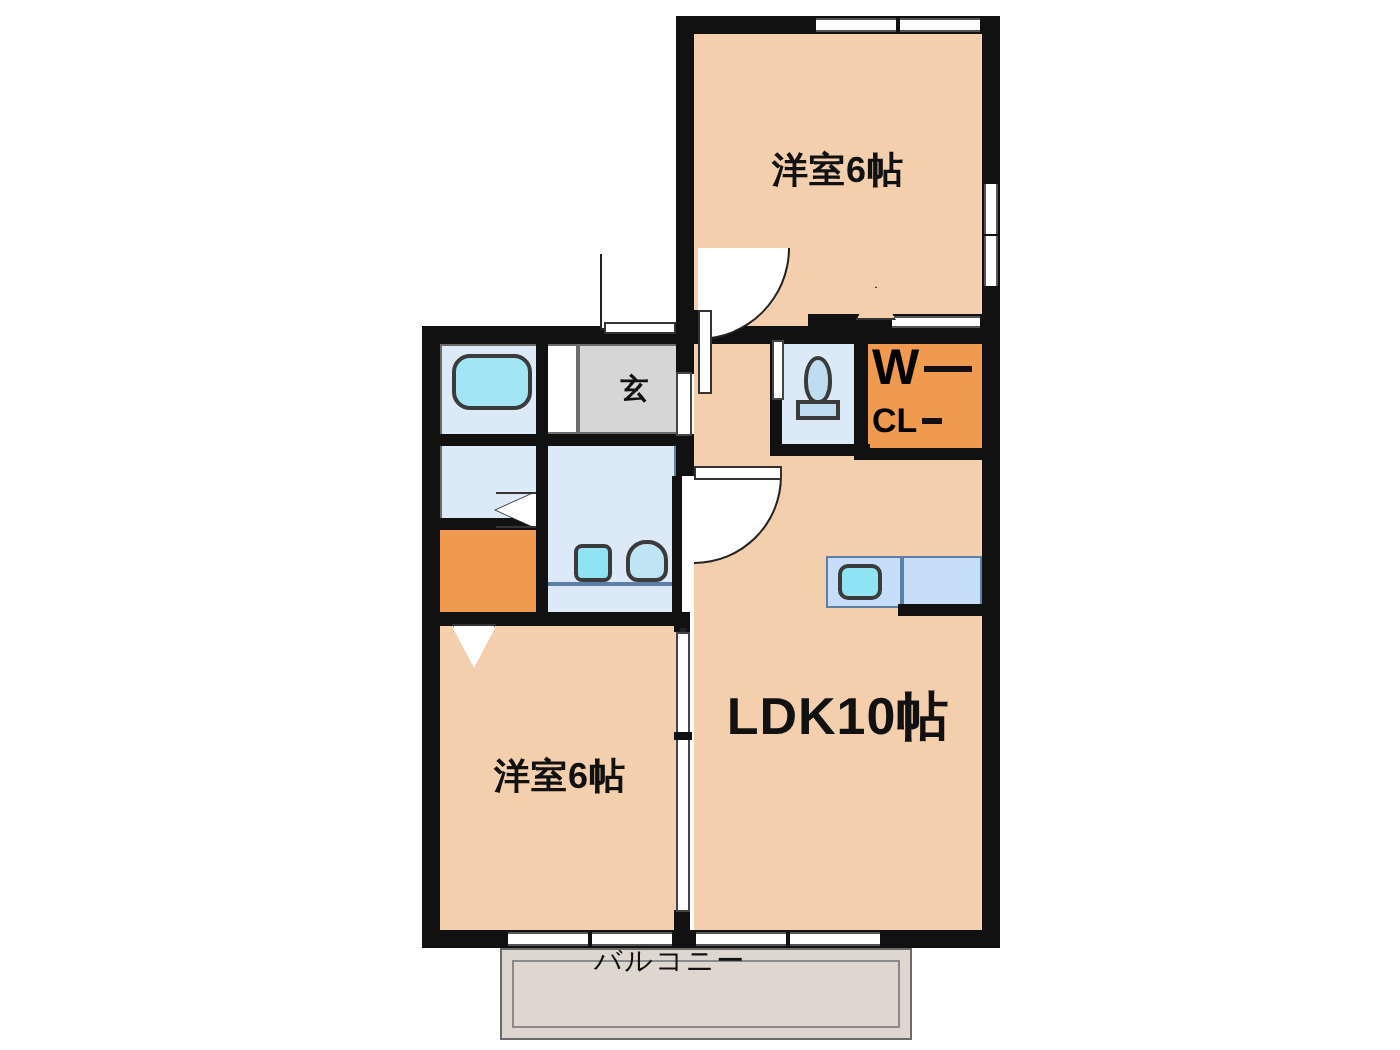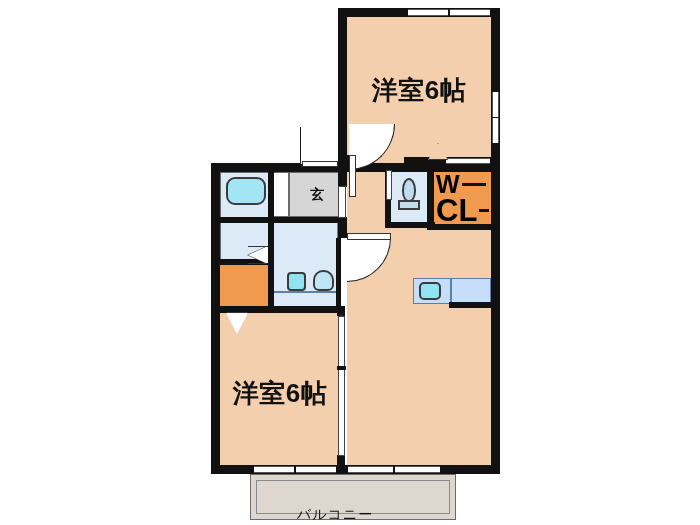--- a/index.html
+++ b/index.html
@@ -38,21 +38,21 @@
 
   
   .lbl {
     position: absolute;
     color: #111111;
     font-weight: bold;
     white-space: nowrap;
     letter-spacing: 0.5px;
     text-align: center;
   }
-  .lbl-room   { font-size: 26px; }
+  .lbl-room   { font-size: 18px; }
   .lbl-ldk    { font-size: 26px; }
   .lbl-closet { font-size: 23px; }
   .lbl-wcl    { font-size: 25px; line-height: 25px; }
   .lbl-genkan { font-size: 14px; }
   .lbl-balc   { font-size: 14px; font-weight: normal; letter-spacing: 1px; }
 
   
   .win-h { background: #ffffff; border-top: 1.5px solid #555; border-bottom: 1.5px solid #555; }
   .win-v { background: #ffffff; border-left: 1.5px solid #555; border-right: 1.5px solid #555; }
 
@@ -107,21 +107,21 @@
   }
   .wcl-bar { background: #111111; height: 3px; }
 </style>
 </head>
 <body>
 
 <div id="plan">
 
   <div class="abs balcony ol-thin" style="left:250px; top:474px; width:206px; height:46px;"></div>
   <div class="abs ol-thin" style="left:256px; top:480px; width:194px; height:34px; border:1px solid #8a8a8a; background:transparent;"></div>
-  <div class="lbl lbl-balc" style="left:250px; top:506px; width:170px;">バルコニー</div>
+  <div class="lbl lbl-balc" style="left:250px; top:472px; width:170px;">バルコニー</div>
 
   <div class="abs wall" style="left:338px; top:8px; width:162px; height:9px;"></div>
   <div class="abs wall" style="left:338px; top:8px; width:9px; height:156px;"></div>
   <div class="abs wall" style="left:491px; top:8px; width:9px; height:156px;"></div>
 
   <div class="abs wall" style="left:211px; top:163px; width:289px; height:9px;"></div>
 
   <div class="abs wall" style="left:211px; top:163px; width:9px; height:311px;"></div>
 
   <div class="abs wall" style="left:491px; top:163px; width:9px; height:311px;"></div>
@@ -248,28 +248,29 @@
               border-left:10px solid transparent; border-right:10px solid transparent;
               border-bottom:17px solid #f4cfad;"></div>
   <div class="abs" style="left:428px; top:143px; width:20px; height:17px; background:transparent;
               clip-path: polygon(50% 0, 100% 100%, 0 100%);
               border:1px solid #333;"></div>
 
   <div class="lbl lbl-room" style="left:347px; top:73px; width:144px;">洋室6帖</div>
 
   <div class="lbl lbl-room" style="left:220px; top:376px; width:120px;">洋室6帖</div>
 
+  <div class="lbl lbl-ldk" style="left:347px; top:341px; width:144px;">LDK10帖</div>
 
   <div class="abs" style="left:434px; top:170px; width:60px; height:58px;">
     <div style="position:absolute; left:2px; top:2px; display:flex; align-items:center;">
       <span class="lbl-wcl" style="font-weight:bold; font-size:25px;">W</span>
       <span class="wcl-bar" style="display:inline-block; width:24px; margin-left:2px;"></span>
     </div>
     <div style="position:absolute; left:2px; top:28px; display:flex; align-items:center;">
-      <span class="lbl-wcl" style="font-weight:bold; font-size:31px;">CL</span>
+      <span class="lbl-wcl" style="font-weight:bold; font-size:17px;">CL</span>
       <span class="wcl-bar" style="display:inline-block; width:10px; margin-left:2px;"></span>
     </div>
   </div>
 
 
   <div class="lbl lbl-genkan" style="left:289px; top:186px; width:57px;">玄</div>
 
 </div>
 
 </body></html>

